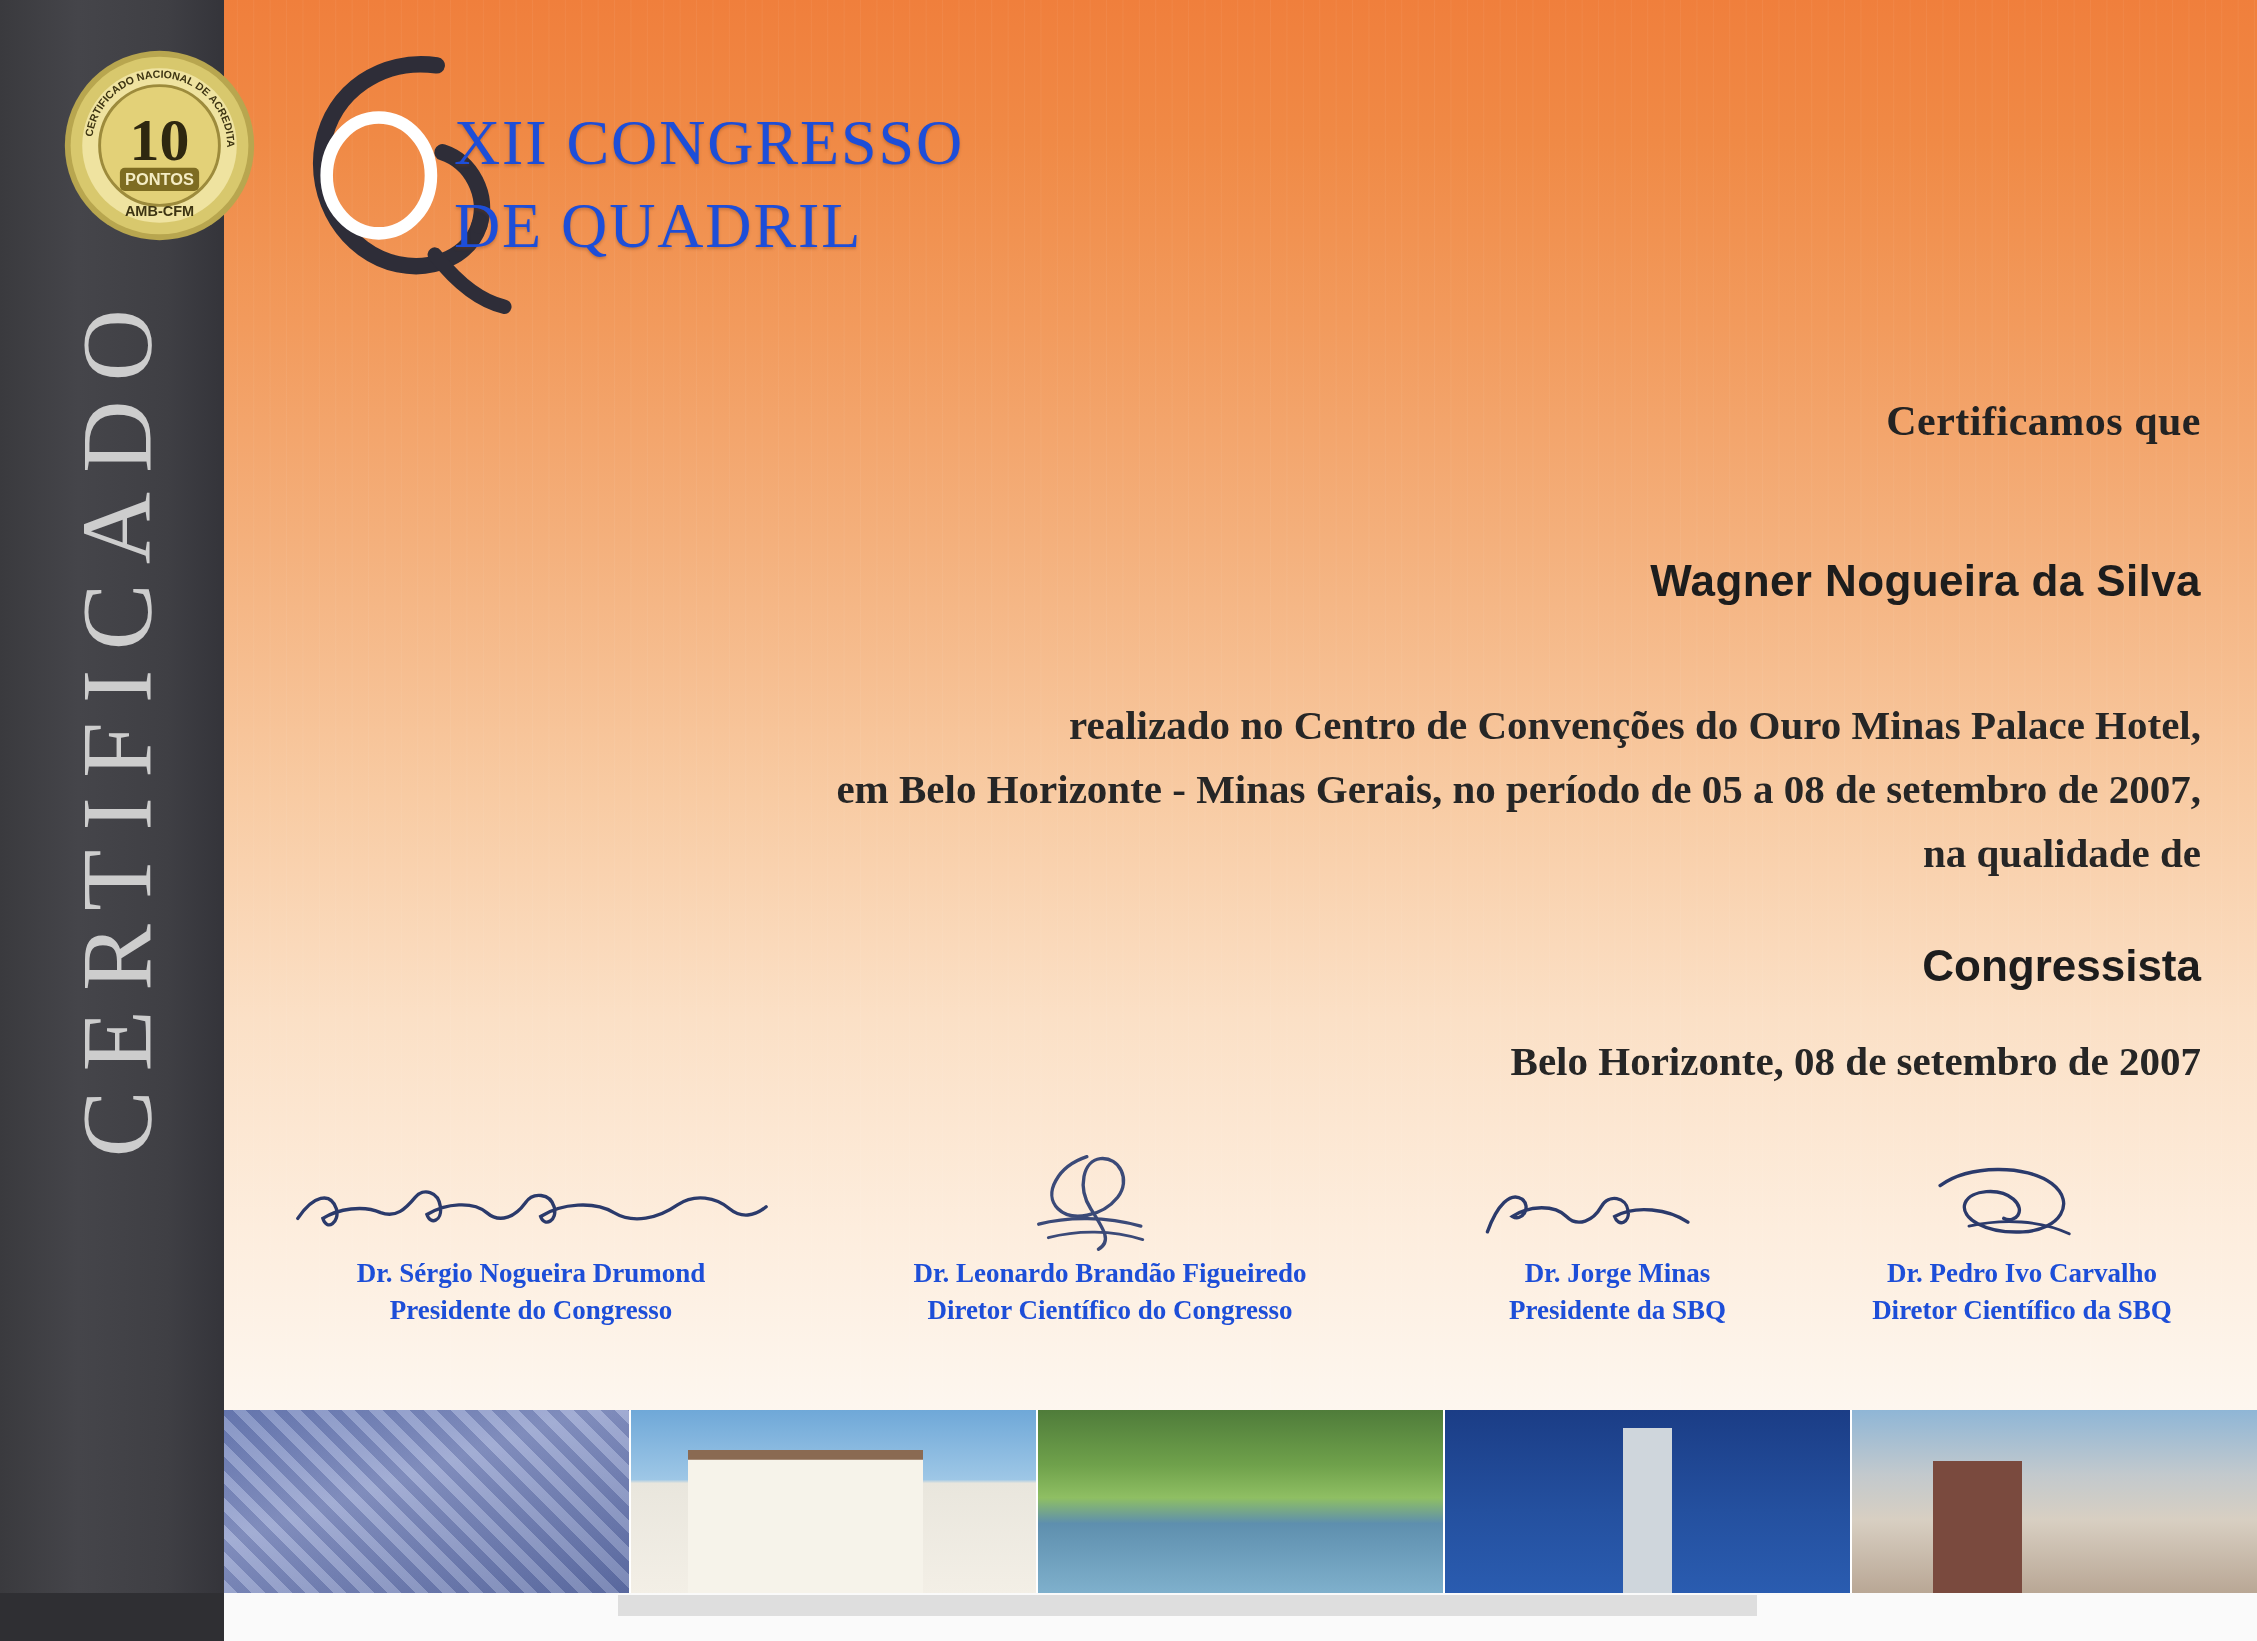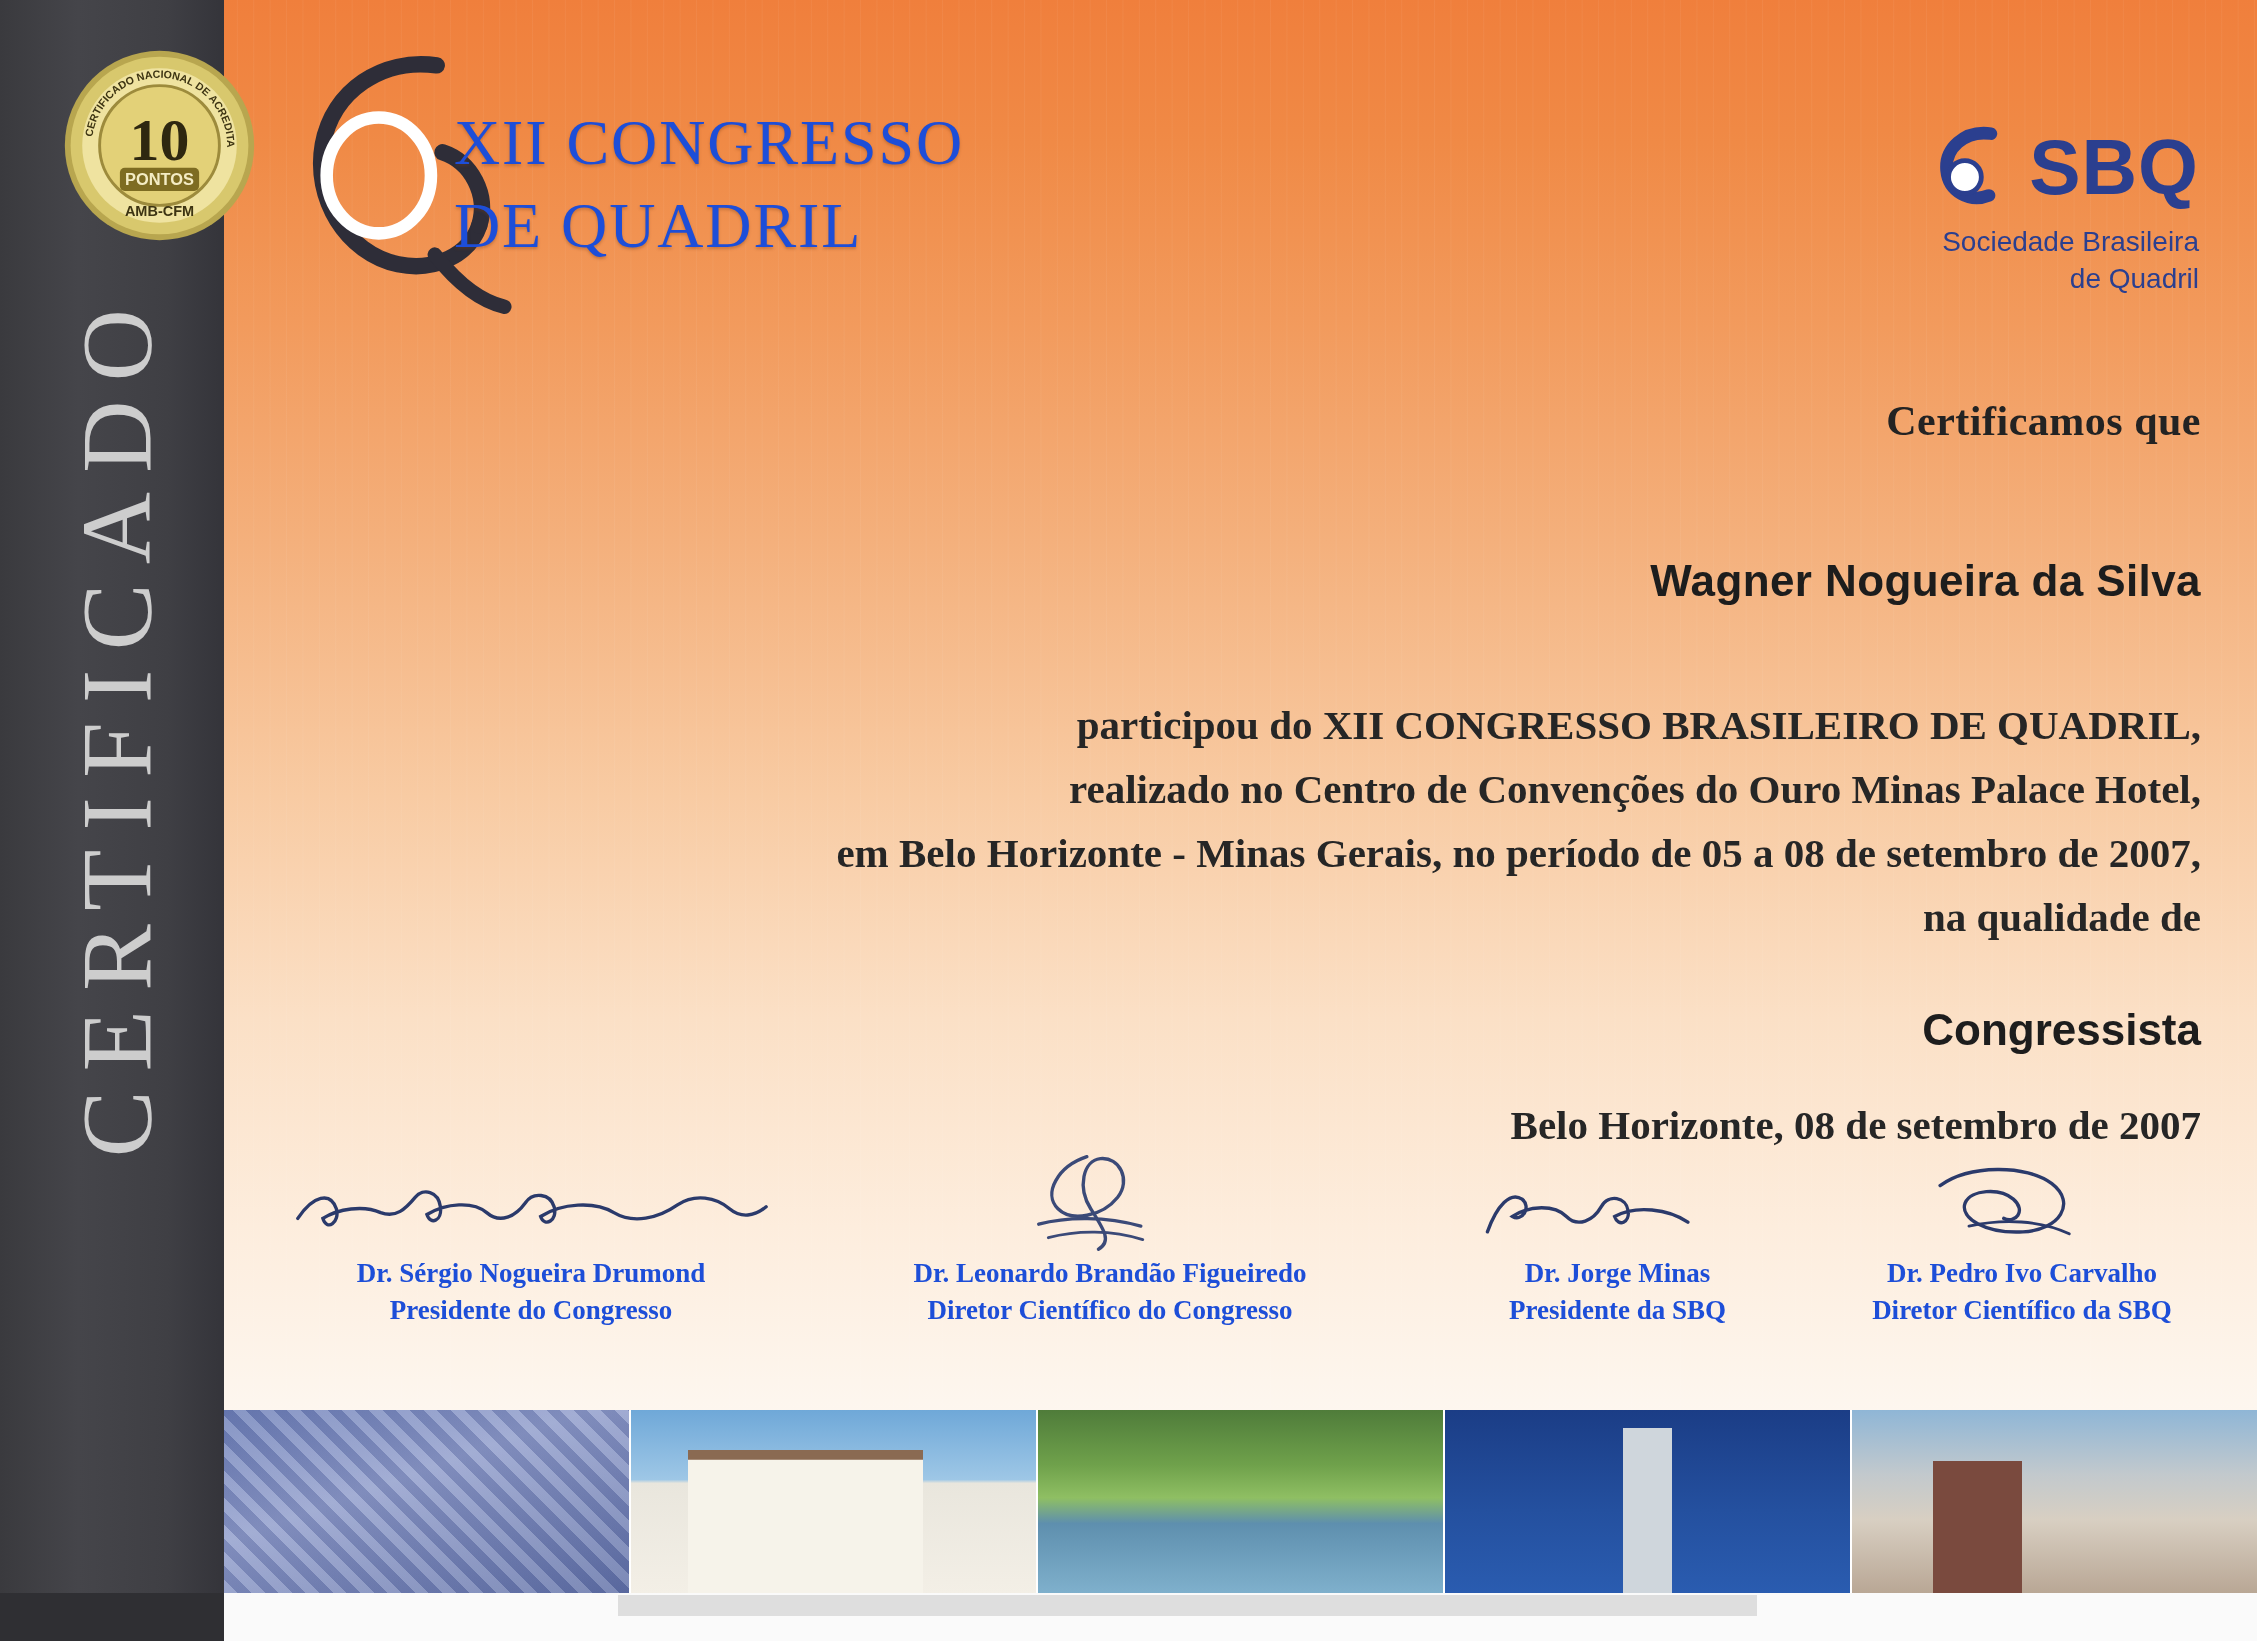--- a/index.html
+++ b/index.html
@@ -337,41 +337,25 @@
       <ellipse cx="92" cy="132" rx="54" ry="60" fill="none" stroke="#ffffff" stroke-width="13"></ellipse>
       <path d="M150 214 C 172 242, 196 262, 222 268" fill="none" stroke="#2e2d38" stroke-width="15" stroke-linecap="round"></path>
     </svg>
   </div>
 
   <div class="logo-title">
     <span class="l1">XII CONGRESSO</span>
     <span class="l3">DE QUADRIL</span>
   </div>
 
-  <div class="sbq">
-    <div class="sbq-row">
-      <span>
-        <svg width="83" height="83" viewBox="0 0 86 86">
-          <path d="M58 10 C 30 6, 10 26, 12 48 C 14 70, 36 82, 56 74" fill="none" stroke="#2b3f8f" stroke-width="13" stroke-linecap="round"></path>
-          <circle cx="31" cy="55" r="17" fill="#ffffff" stroke="#2b3f8f" stroke-width="5"></circle>
-        </svg>
-      </span>
-      <span class="sbq-text">SBQ</span>
-    </div>
-    <div class="sbq-sub">
-      <div>Sociedade Brasileira</div>
-      <div>de Quadril</div>
-    </div>
-  </div>
 
   <div class="body-text">
     <div class="line-certificamos">Certificamos que</div>
     <div class="line-name">Wagner Nogueira da Silva</div>
     <div class="para">
-      <span>participou do XII CONGRESSO BRASILEIRO DE QUADRIL,</span>
       <span>realizado no Centro de Convenções do Ouro Minas Palace Hotel,</span>
       <span>em Belo Horizonte - Minas Gerais, no período de  05 a 08 de setembro de 2007,</span>
       <span>na qualidade de</span>
     </div>
     <div class="line-role">Congressista</div>
     <div class="line-place-date">Belo Horizonte, 08 de setembro de 2007</div>
   </div>
 
   <div class="signatures">
 

